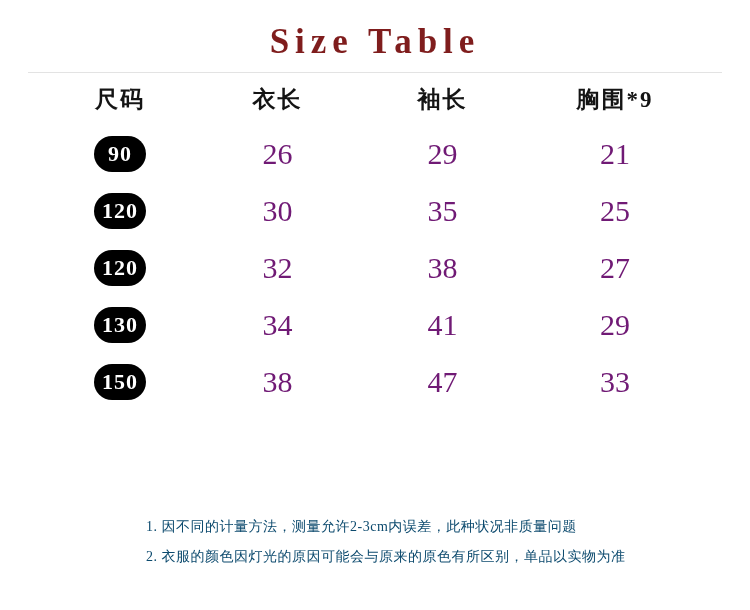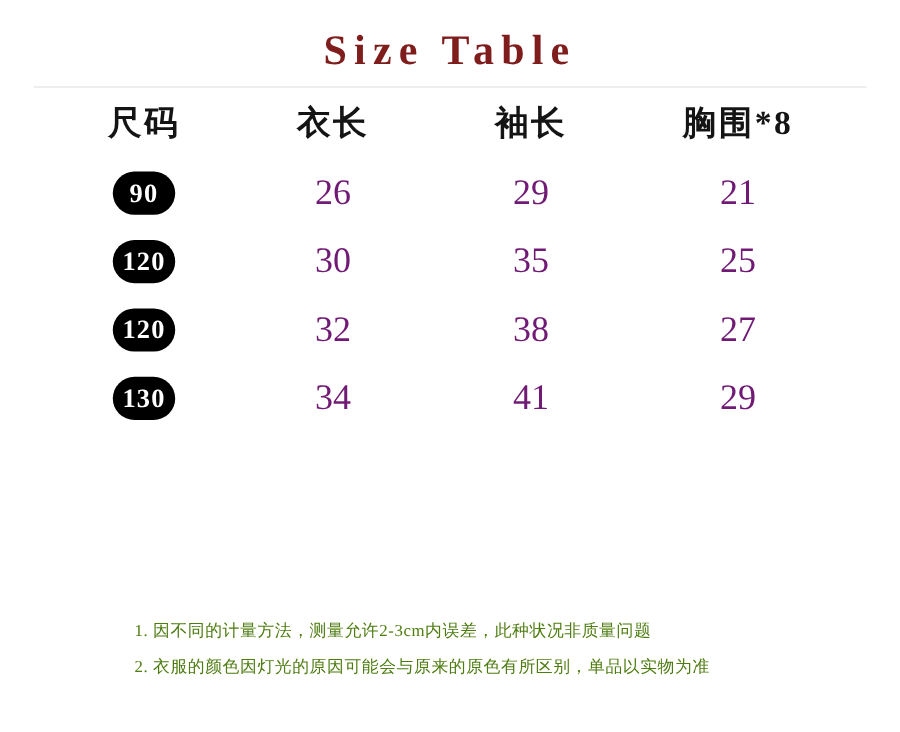--- a/index.html
+++ b/index.html
@@ -51,21 +51,21 @@
     table-layout: fixed;
   }
   table.size-table col.c0 { width: 150px; }
   table.size-table col.c1 { width: 165px; }
   table.size-table col.c2 { width: 165px; }
   table.size-table col.c3 { width: 180px; }
 
   table.size-table th {
     font-family: "Liberation Serif", serif;
     font-weight: bold;
-    font-size: 28px;
+    font-size: 23px;
     color: #141414;
     padding: 6px 0 10px 0;
     text-align: center;
     letter-spacing: 2px;
   }
   table.size-table td {
     text-align: center;
     padding: 0;
     height: 57px;
     vertical-align: middle;
@@ -93,26 +93,27 @@
   }
   .notes {
     position: absolute;
     left: 0;
     top: 512px;
     width: 750px;
   }
   .note {
     font-family: "Liberation Serif", serif;
     font-size: 14px;
-    color: #4d7c0f;
+    color: #0c4a6e;
     padding-left: 112px;
     padding-right: 40px;
     line-height: 30px;
     letter-spacing: 0.5px;
     white-space: nowrap;
+    margin-left: 34px;
   }
 </style>
 </head>
 <body>
 
 <div class="page">
 
   <h1 class="title">Size  Table</h1>
   <div class="divider"></div>
 
@@ -122,21 +123,21 @@
         <col class="c0">
           <col class="c1">
           <col class="c2">
           <col class="c3">
       </colgroup>
       <thead>
         <tr>
           <th>尺码</th>
           <th>衣长</th>
           <th>袖长</th>
-          <th>胸围*8</th>
+          <th>胸围*9</th>
         </tr>
       </thead>
       <tbody>
         <tr>
           <td><span class="badge">90</span></td>
           <td class="value">26</td>
           <td class="value">29</td>
           <td class="value">21</td>
         </tr>
         <tr>
@@ -150,20 +151,26 @@
           <td class="value">32</td>
           <td class="value">38</td>
           <td class="value">27</td>
         </tr>
         <tr>
           <td><span class="badge">130</span></td>
           <td class="value">34</td>
           <td class="value">41</td>
           <td class="value">29</td>
         </tr>
+        <tr>
+          <td><span class="badge">150</span></td>
+          <td class="value">38</td>
+          <td class="value">47</td>
+          <td class="value">33</td>
+        </tr>
       </tbody>
     </table>
   </div>
 
   <div class="notes">
     <div class="note">1. 因不同的计量方法，测量允许2-3cm内误差，此种状况非质量问题</div>
     <div class="note">2. 衣服的颜色因灯光的原因可能会与原来的原色有所区别，单品以实物为准</div>
   </div>
 
 </div>

